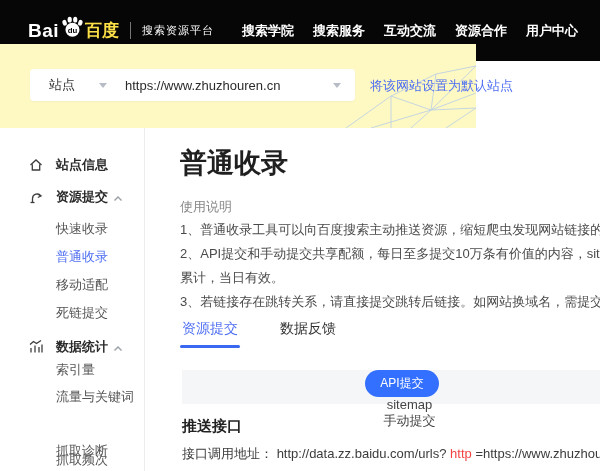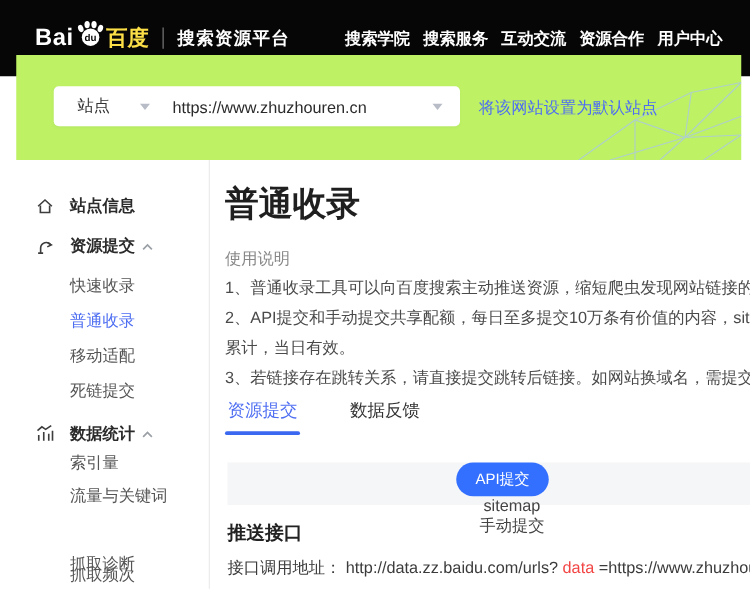--- a/index.html
+++ b/index.html
@@ -7,39 +7,39 @@
     font-family:"Liberation Sans","DejaVu Sans",sans-serif; }
 
   
   .topbar { position:absolute; left:0; top:0; width:600px; height:61px;
     background:#060606; display:flex; align-items:center; padding:0 22px 0 28px; }
   .logo { display:flex; align-items:center; }
   .logo-bai { color:#fff; font-size:19px; font-weight:bold; letter-spacing:.5px; }
   .logo-paw { margin:0 1px 0 1px; position:relative; top:-2px; }
   .logo-du { color:#fde047; font-size:17px; font-weight:bold; }
   .logo-divider { width:1px; height:17px; background:rgba(255,255,255,.45); margin:0 11px; }
-  .logo-platform { color:#fff; font-size:14px; font-weight:bold; letter-spacing:1px; }
-  .topnav-items { display:flex; flex:1; justify-content:space-between; margin-left:44px;text-align:right; }
+  .logo-platform { color:#fff; font-size:11px; font-weight:normal; letter-spacing:1px; }
+  .topnav-items { display:flex; flex:1; justify-content:space-between; margin-left:28px;text-align:right; }
   .topnav-item { color:#fff; font-size:13px; font-weight:bold; cursor:pointer; white-space:nowrap; }
 
   
-  .band { position:absolute; left:13px; top:44px; width:580px; height:84px; background:#bef264; }
+  .band { position:absolute; left:0; top:44px; width:476px; height:84px; background:#fef9c3; }
   .mesh { position:absolute; right:0; bottom:0; }
   .site-select { position:absolute; left:30px; top:25px; width:325px; height:32px;
     background:#fff; border-radius:4px; display:flex; align-items:center; box-shadow:0 1px 2px rgba(80,100,160,.06); }
   .site-label { font-size:13px; color:#333; margin-left:19px; }
   .tri-down { width:0; height:0; border-left:4px solid transparent; border-right:4px solid transparent;
     border-top:5px solid #b7bcc7; display:inline-block; }
   .tri-1 { margin-left:24px; }
   .site-url { font-size:13px; color:#2b2b2b; margin-left:18px; }
   .tri-2 { position:absolute; right:14px; top:14px; }
   .default-link { position:absolute; left:370px; top:33px; font-size:13px; color:#4e6ef2; cursor:pointer; white-space:nowrap; }
 
   
-  .sidebar { position:absolute; left:0; top:128px; width:168px; height:343px;
+  .sidebar { position:absolute; left:0; top:128px; width:145px; height:343px;
     background:#fff; border-right:1px solid #ececec; }
   .side-row { position:absolute; left:0; width:145px; height:26px; display:flex; align-items:center; cursor:pointer; }
   .side-icon { position:absolute; left:28px; top:5px; }
   .side-label { position:absolute; left:56px; font-size:13px; font-weight:bold; color:#2b2b2b; white-space:nowrap; }
   .side-chevron { position:absolute; left:112px; top:7px; }
   .side-sub { position:absolute; left:56px; font-size:13px; color:#555; white-space:nowrap; cursor:pointer; }
   .side-sub.active { color:#4e6ef2; }
 
   
   .main { position:absolute; left:180px; top:128px; width:420px; height:343px; }
@@ -192,18 +192,18 @@
     <span class="subtab-pill">API提交</span>
     <span class="subtab">sitemap</span>
     <span class="subtab">手动提交</span>
   </div>
 
   <div class="push-title">推送接口</div>
 
   <div class="api-line">
     <span>接口调用地址：</span>
     <span>http://data.zz.baidu.com/urls?</span>
-    <span class="red">data</span>
+    <span class="red">http</span>
     <span>=https://www.zhuzhouren.cn&amp;</span>
     
     
   </div>
 </div>
 
 </body></html>

